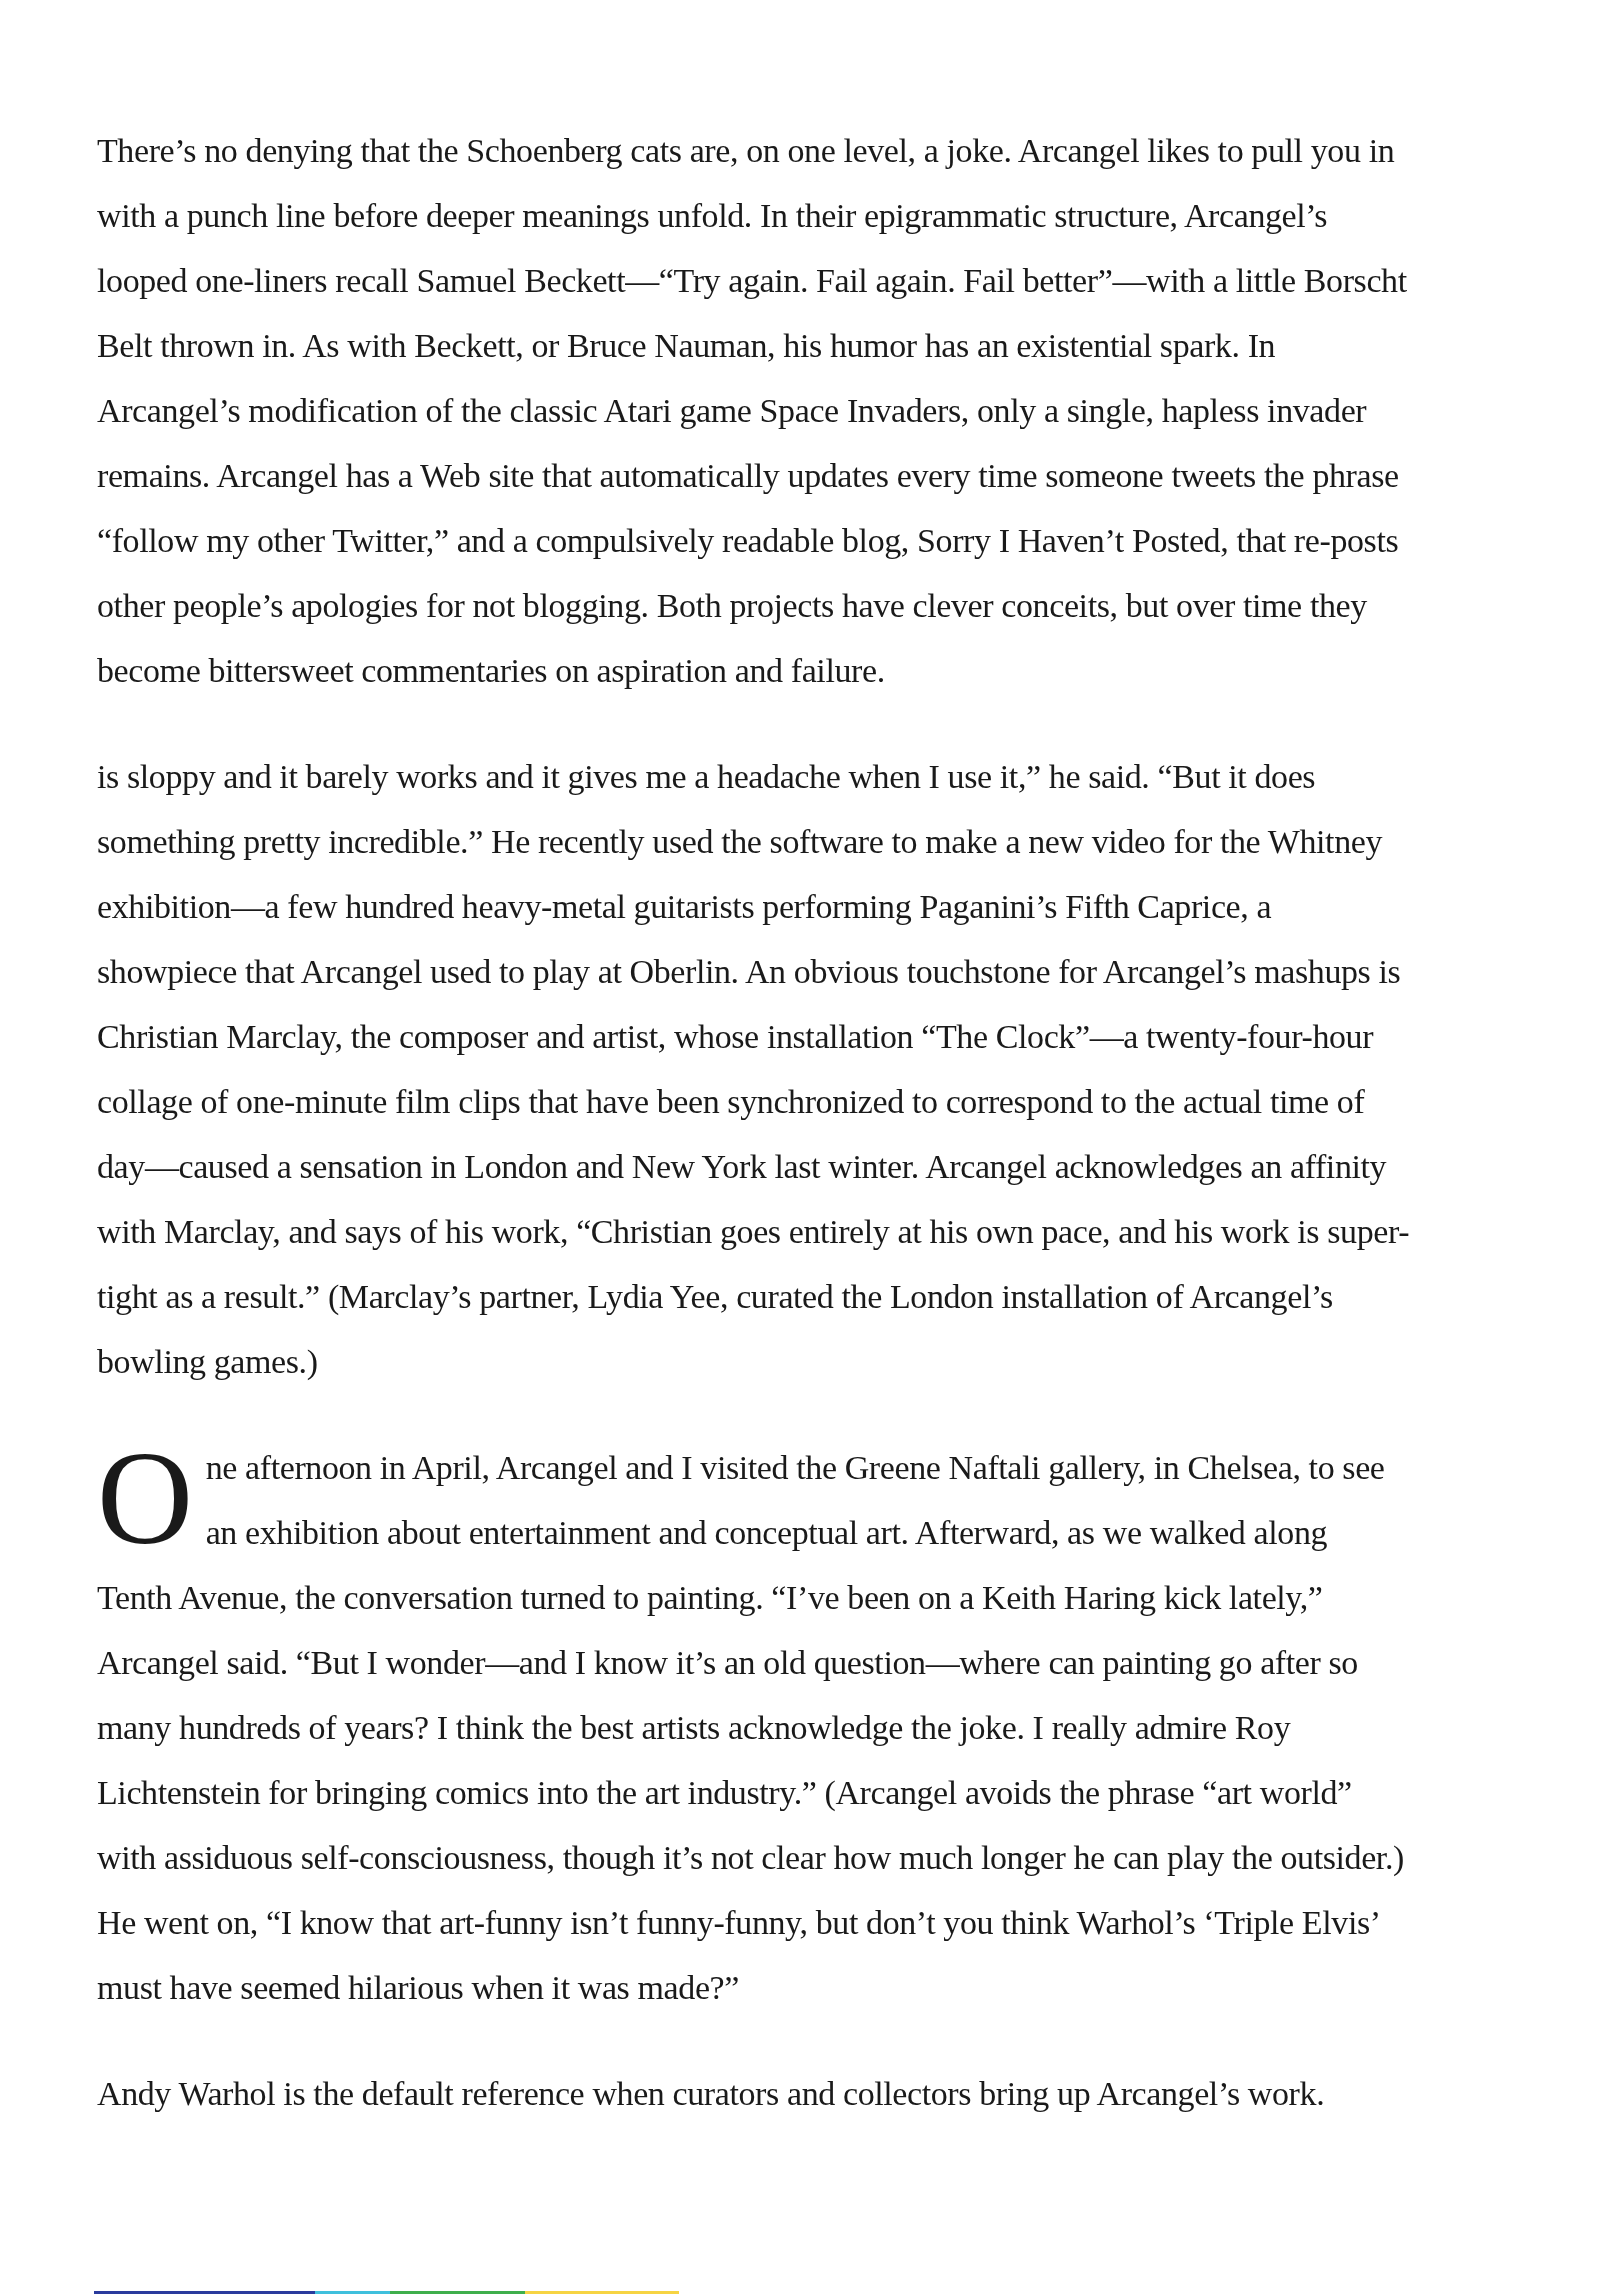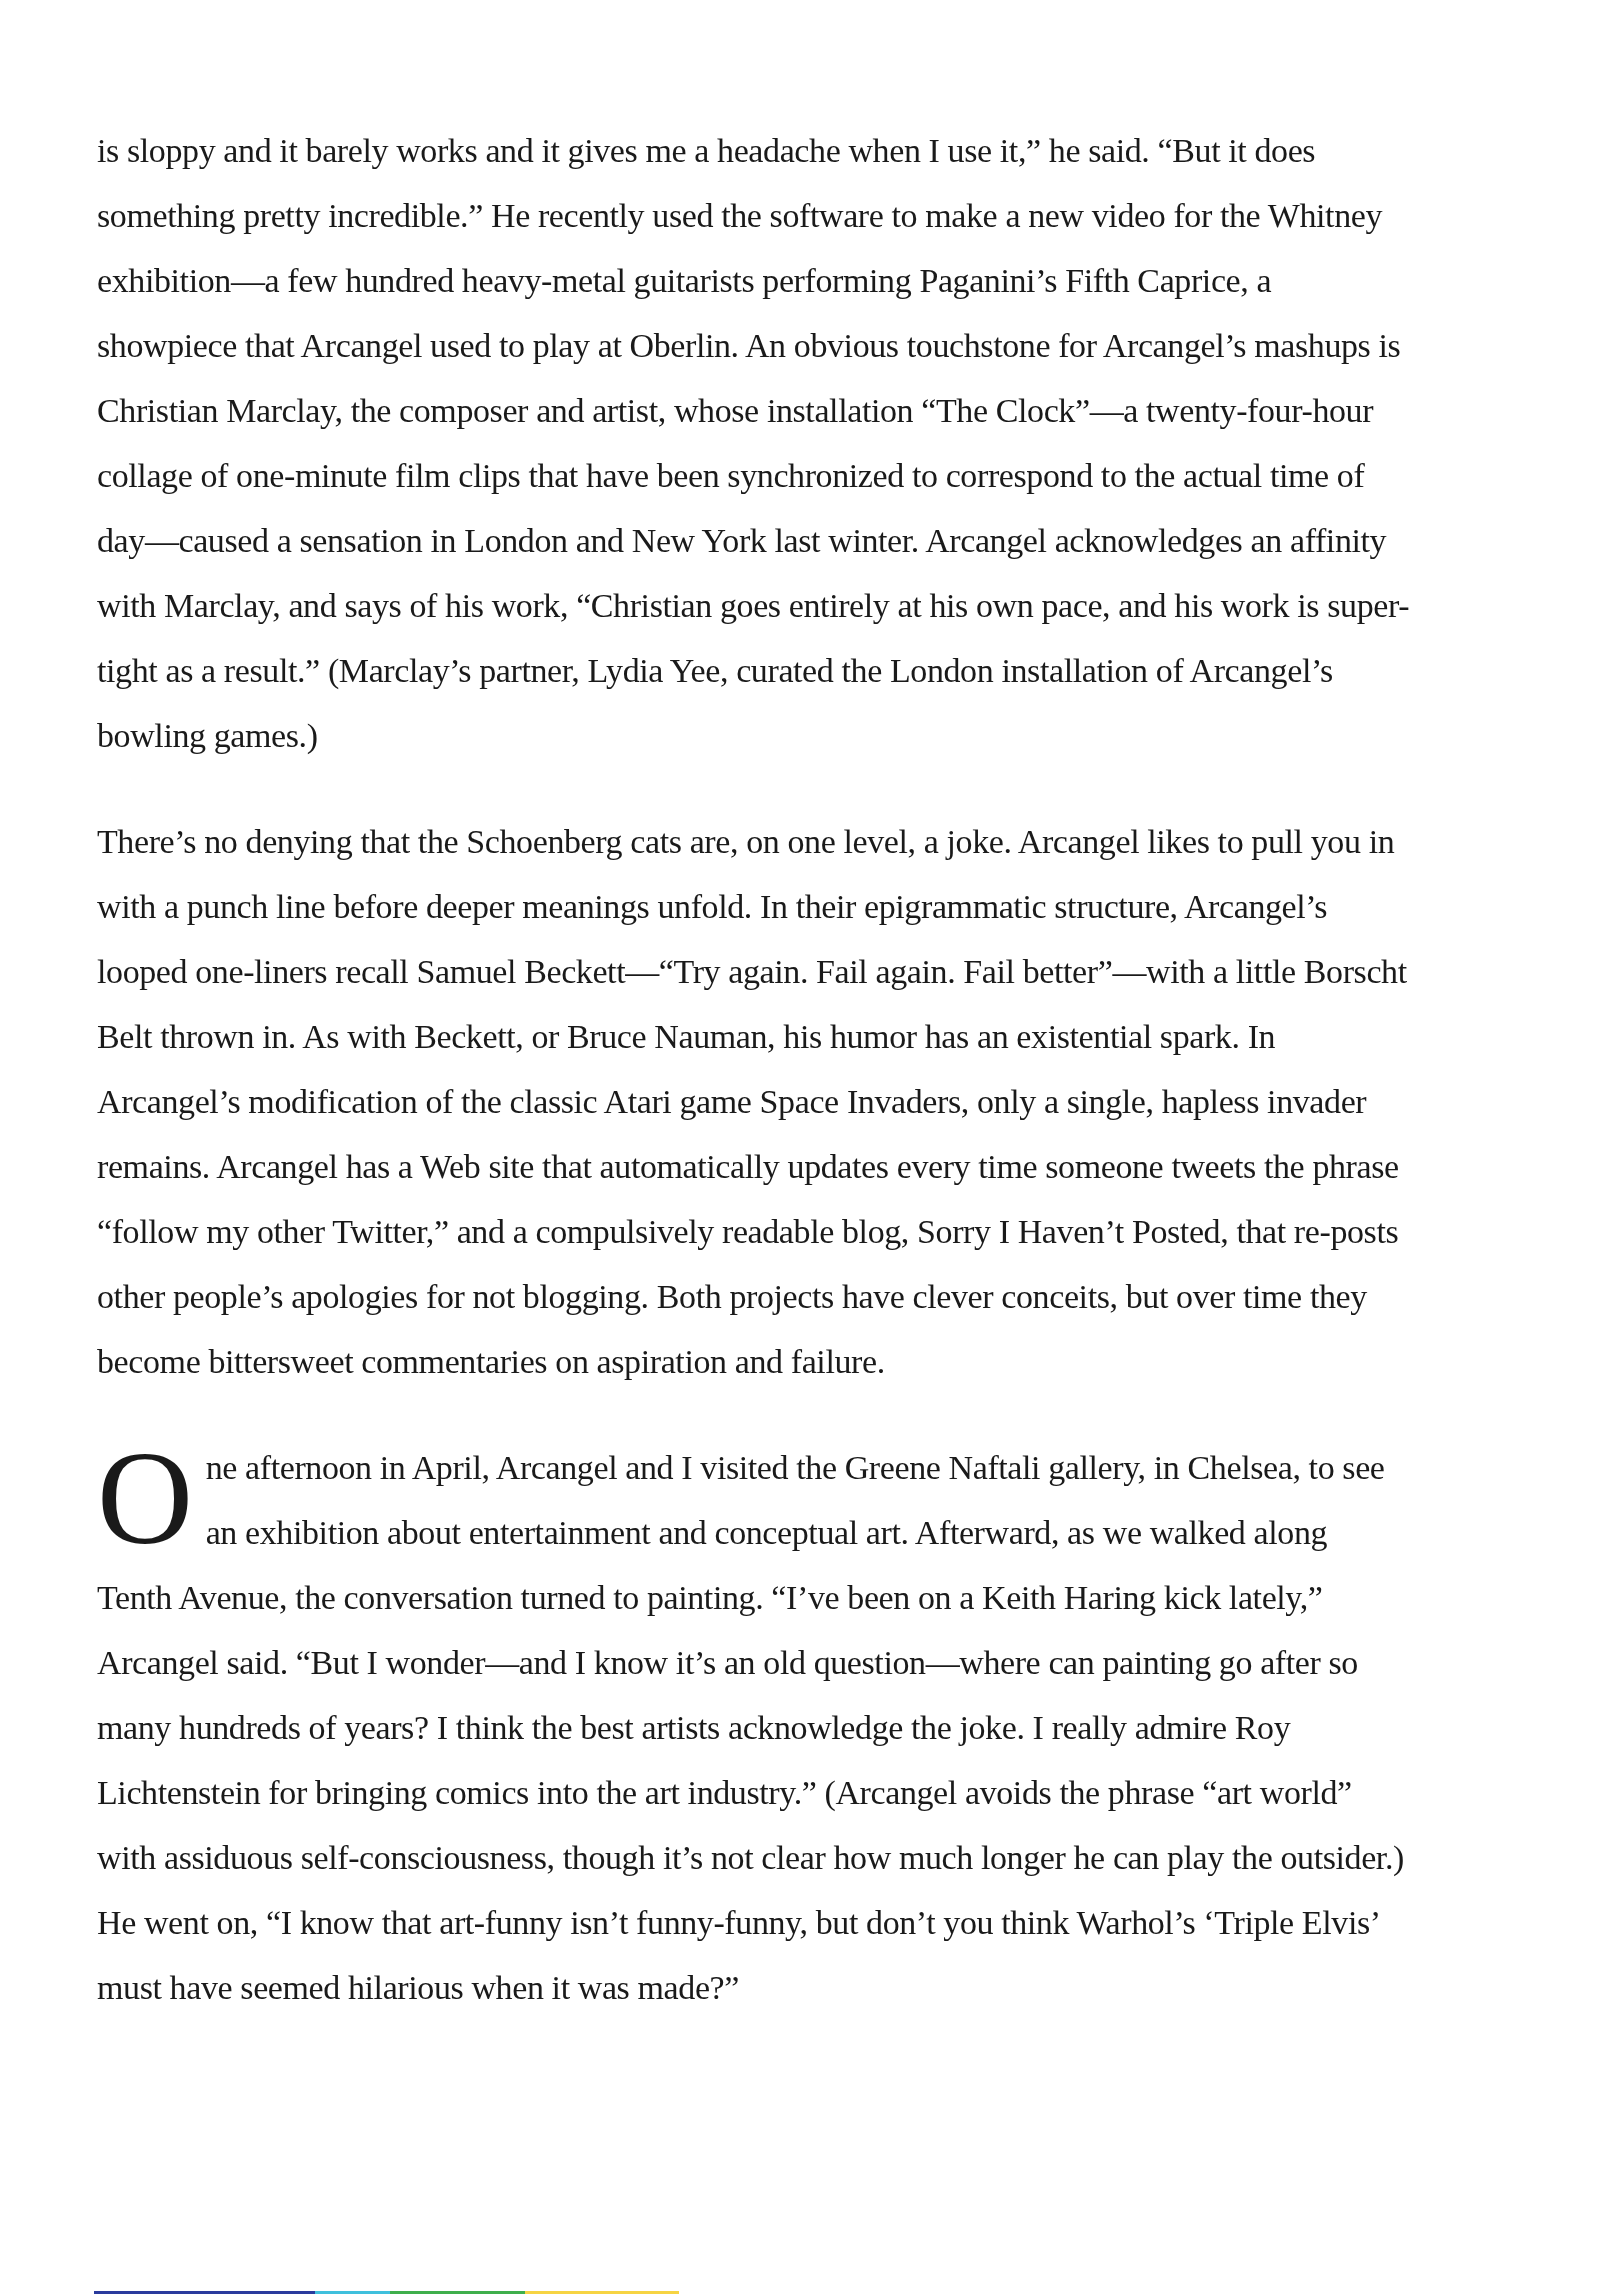--- a/index.html
+++ b/index.html
@@ -39,48 +39,49 @@
     height:3.2px;
     display:flex;
   }
   .strip-seg{display:block;height:100%;}
 </style>
 </head>
 <body>
 
 <main class="page">
   <article class="article">
+    <p class="para">There’s no denying that the Schoenberg cats are, on one level, a joke. Arcangel likes to pull you in
+with a punch line before deeper meanings unfold. In their epigrammatic structure, Arcangel’s
+looped one-liners recall Samuel Beckett—“Try again. Fail again. Fail better”—with a little Borscht
+Belt thrown in. As with Beckett, or Bruce Nauman, his humor has an existential spark. In
+Arcangel’s modification of the classic Atari game Space Invaders, only a single, hapless invader
+remains. Arcangel has a Web site that automatically updates every time someone tweets the phrase
+“follow my other Twitter,” and a compulsively readable blog, Sorry I Haven’t Posted, that re-posts
+other people’s apologies for not blogging. Both projects have clever conceits, but over time they
+become bittersweet commentaries on aspiration and failure.</p>
     <p class="para">is sloppy and it barely works and it gives me a headache when I use it,” he said. “But it does
 something pretty incredible.” He recently used the software to make a new video for the Whitney
 exhibition—a few hundred heavy-metal guitarists performing Paganini’s Fifth Caprice, a
 showpiece that Arcangel used to play at Oberlin. An obvious touchstone for Arcangel’s mashups is
 Christian Marclay, the composer and artist, whose installation “The Clock”—a twenty-four-hour
 collage of one-minute film clips that have been synchronized to correspond to the actual time of
 day—caused a sensation in London and New York last winter. Arcangel acknowledges an affinity
 with Marclay, and says of his work, “Christian goes entirely at his own pace, and his work is super-
 tight as a result.” (Marclay’s partner, Lydia Yee, curated the London installation of Arcangel’s
 bowling games.)</p>
-    <p class="para">There’s no denying that the Schoenberg cats are, on one level, a joke. Arcangel likes to pull you in
-with a punch line before deeper meanings unfold. In their epigrammatic structure, Arcangel’s
-looped one-liners recall Samuel Beckett—“Try again. Fail again. Fail better”—with a little Borscht
-Belt thrown in. As with Beckett, or Bruce Nauman, his humor has an existential spark. In
-Arcangel’s modification of the classic Atari game Space Invaders, only a single, hapless invader
-remains. Arcangel has a Web site that automatically updates every time someone tweets the phrase
-“follow my other Twitter,” and a compulsively readable blog, Sorry I Haven’t Posted, that re-posts
-other people’s apologies for not blogging. Both projects have clever conceits, but over time they
-become bittersweet commentaries on aspiration and failure.</p>
     <p class="para"><span class="dropcap">O</span><span>ne afternoon in April, Arcangel and I visited the Greene Naftali gallery, in Chelsea, to see
 an exhibition about entertainment and conceptual art. Afterward, as we walked along
 Tenth Avenue, the conversation turned to painting. “I’ve been on a Keith Haring kick lately,”
 Arcangel said. “But I wonder—and I know it’s an old question—where can painting go after so
 many hundreds of years? I think the best artists acknowledge the joke. I really admire Roy
 Lichtenstein for bringing comics into the art industry.” (Arcangel avoids the phrase “art world”
 with assiduous self-consciousness, though it’s not clear how much longer he can play the outsider.)
 He went on, “I know that art-funny isn’t funny-funny, but don’t you think Warhol’s ‘Triple Elvis’
 must have seemed hilarious when it was made?”</span></p>
+    <p class="para">Andy Warhol is the default reference when curators and collectors bring up Arcangel’s work.</p>
   </article>
   <div class="bottom-strip" id="strip">
       <span class="strip-seg" style="background: rgb(42, 59, 157); width: 221px;"></span>
       <span class="strip-seg" style="background: rgb(63, 192, 221); width: 75px;"></span>
       <span class="strip-seg" style="background: rgb(63, 175, 76); width: 135px;"></span>
       <span class="strip-seg" style="background: rgb(246, 212, 67); width: 154px;"></span>
     </div>
 </main>
 
 

